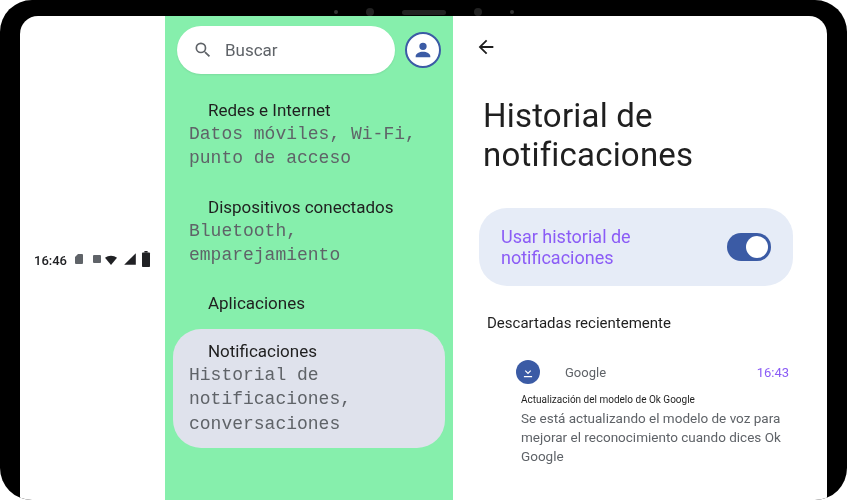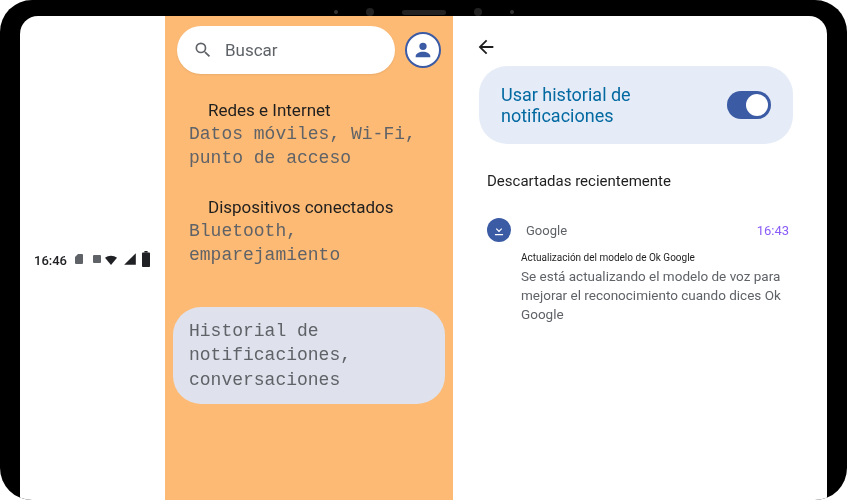--- a/index.html
+++ b/index.html
@@ -18,21 +18,21 @@
     }
     .status-bar {
       display: flex; justify-content: space-between; align-items: center;
       padding: 6px 14px 2px 14px; font-size: 13px; color: #202124; font-weight: 500;
     }
     .status-left { display: flex; align-items: center; gap: 6px; }
     .status-right { display: flex; align-items: center; gap: 4px; }
     .status-right svg { fill: #202124; }
     .content-area { display: flex; flex: 1; min-height: 0; }
     .sidebar {
-      width: 288px; background: #fdba74; padding: 10px 8px 0 8px;
+      width: 288px; background: #86efac; padding: 10px 8px 0 8px;
       display: flex; flex-direction: column; gap: 0; overflow: hidden;
     }
     .search-row { display: flex; align-items: center; gap: 10px; margin-bottom: 14px; padding: 0 4px; }
     .search-pill {
       flex: 1; background: #fff; border-radius: 28px; height: 48px;
       display: flex; align-items: center; padding: 0 16px; gap: 12px;
       box-shadow: 0 1px 2px rgba(0,0,0,0.08);
     }
     .search-pill .mag { width:20px; height:20px; fill:#5f6368; }
     .search-pill .ph { color:#5f6368; font-size:17px; }
@@ -46,32 +46,32 @@
     .nav-item .title { font-size: 17px; color:#1f1f1f; margin-bottom:2px; font-weight:400;margin-left:19px; }
     .nav-item .sub { font-size: 18px; color:#5f6368; line-height:1.35;font-family:Liberation Mono, monospace; }
     .main { flex: 1; padding: 14px 28px 0 20px; overflow:hidden; position:relative; }
     .back-row { padding: 6px 0 4px 2px; }
     .back-row svg { width:22px; height:22px; fill:#1f1f1f; cursor:pointer; }
     .page-title { font-size: 33px; font-weight: 400; color:#1f1f1f; margin: 30px 0 34px 10px; letter-spacing:0.2px; }
     .toggle-card {
       background: #e6ecf7; border-radius: 28px; padding: 18px 22px;
       display:flex; align-items:center; justify-content:space-between; margin: 0 6px 28px 6px;
     }
-    .toggle-card .lbl { font-size: 18px; color: #0369a1; }
+    .toggle-card .lbl { font-size: 18px; color: #8b5cf6; }
     .switch {
       width: 48px; height: 28px; background:#3b5ba5; border-radius: 14px;
       position:relative; cursor:pointer;
     }
     .switch::after {
       content:""; position:absolute; right:3px; top:3px; width:22px; height:22px;
       background:#fff; border-radius:50%;
     }
     .section-hdr { font-size:15px; color:#1f1f1f; margin: 0 0 24px 14px; font-weight:400; }
     .notif-item { padding: 4px 10px 0 14px; }
-    .notif-top { display:flex; align-items:center; gap:15px; }
+    .notif-top { display:flex; align-items:center; gap:25px;margin-left:29px; }
     .app-icon {
       width:24px; height:24px; border-radius:50%; background:#3b5ba5;
       display:flex; align-items:center; justify-content:center; flex-shrink:0;
     }
     .app-icon svg { width:14px; height:14px; fill:#fff; }
     .app-name { font-size:13px; color:#5f6368; flex:1; }
     .notif-time { font-size:13px; color:#8b5cf6; }
     .notif-body { margin: 10px 0 0 34px; padding-right:8px; }
     .notif-title { font-size:10px; color:#1f1f1f; margin-bottom:4px; }
     .notif-text { font-size:13.5px; color:#5f6368; line-height:1.4; }
@@ -132,32 +132,35 @@
 
         <div class="nav-item">
           <div class="title">Redes e Internet</div>
           <div class="sub">Datos móviles, Wi-Fi, punto de acceso</div>
         </div>
         <div class="nav-item">
           <div class="title">Dispositivos conectados</div>
           <div class="sub">Bluetooth, emparejamiento</div>
         </div>
         <div class="nav-item">
+          <div class="title">Aplicaciones</div>
         </div>
         <div class="nav-item active">
+          <div class="title">Notificaciones</div>
           <div class="sub">Historial de notificaciones, conversaciones</div>
         </div>
       </div>
 
       <div class="main">
         <div class="back-row">
           <svg viewBox="0 0 24 24">
               <path d="M20 11H7.83l5.59-5.59L12 4l-8 8 8 8 1.41-1.41L7.83 13H20v-2z"></path>
             </svg>
         </div>
+        <div class="page-title">Historial de notificaciones</div>
 
         <div class="toggle-card">
           <span class="lbl">Usar historial de notificaciones</span>
           <span class="switch"></span>
         </div>
 
         <div class="section-hdr">Descartadas recientemente</div>
 
         <div class="notif-item">
           <div class="notif-top">

